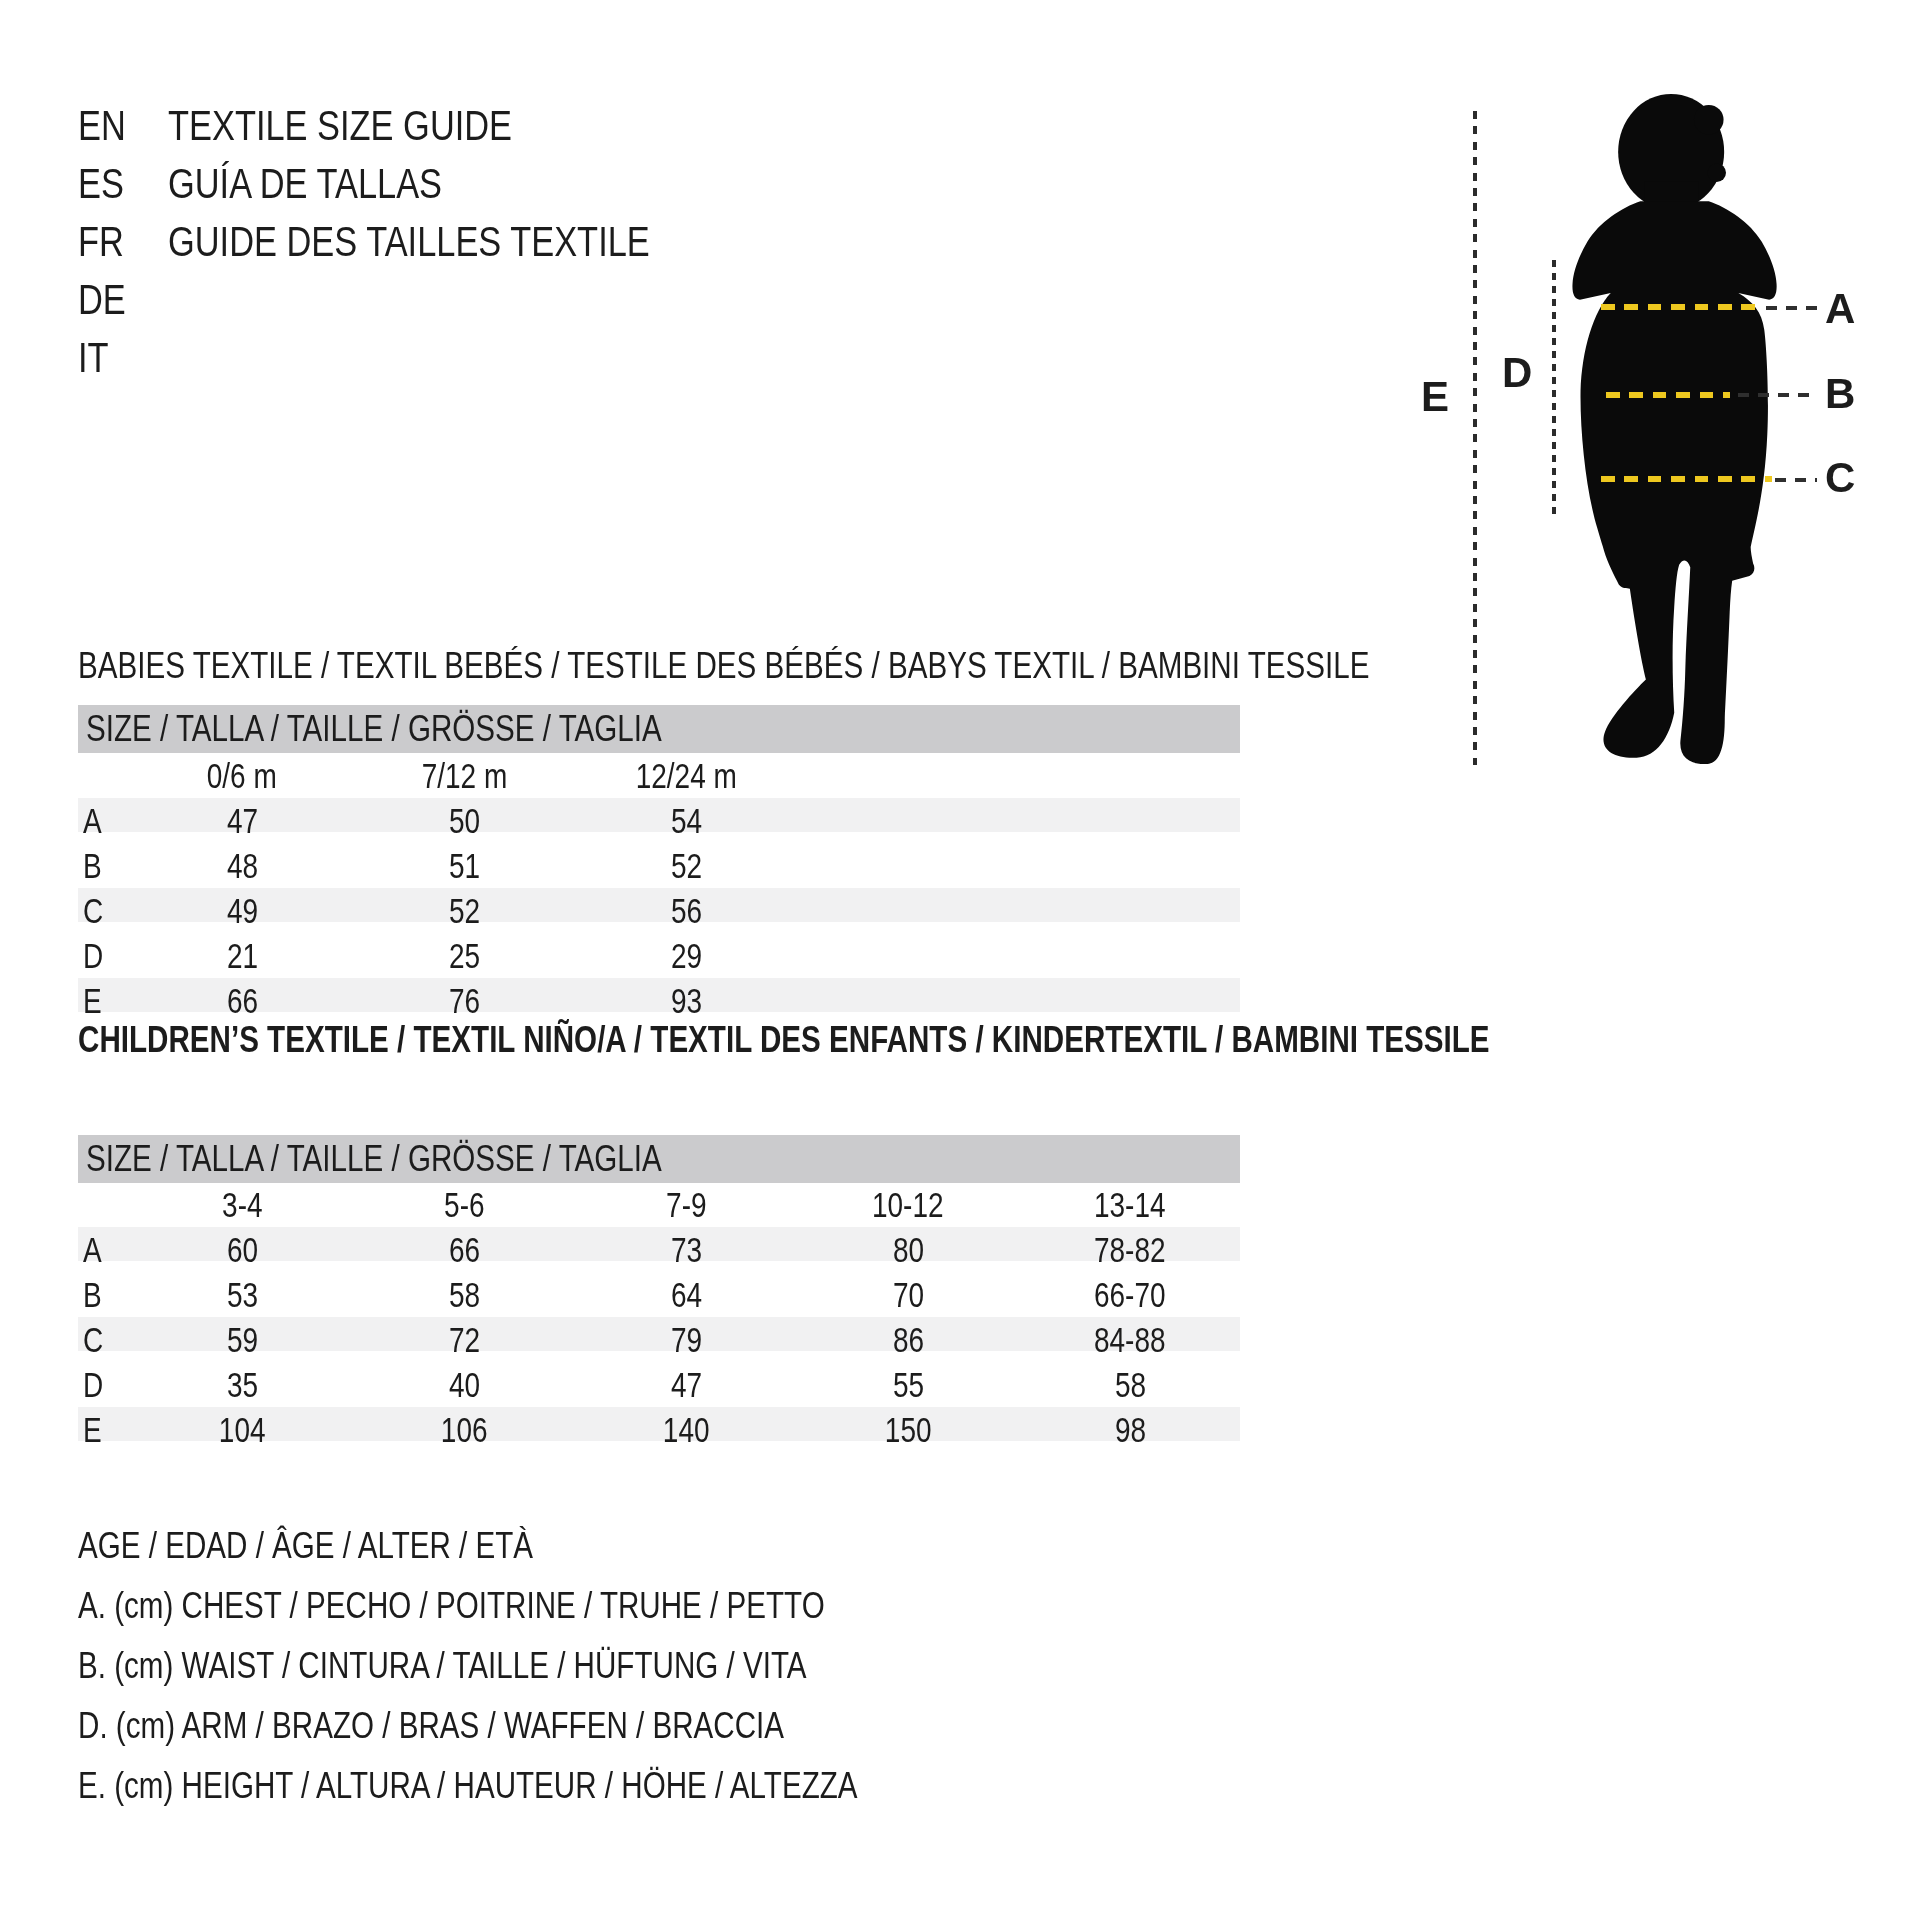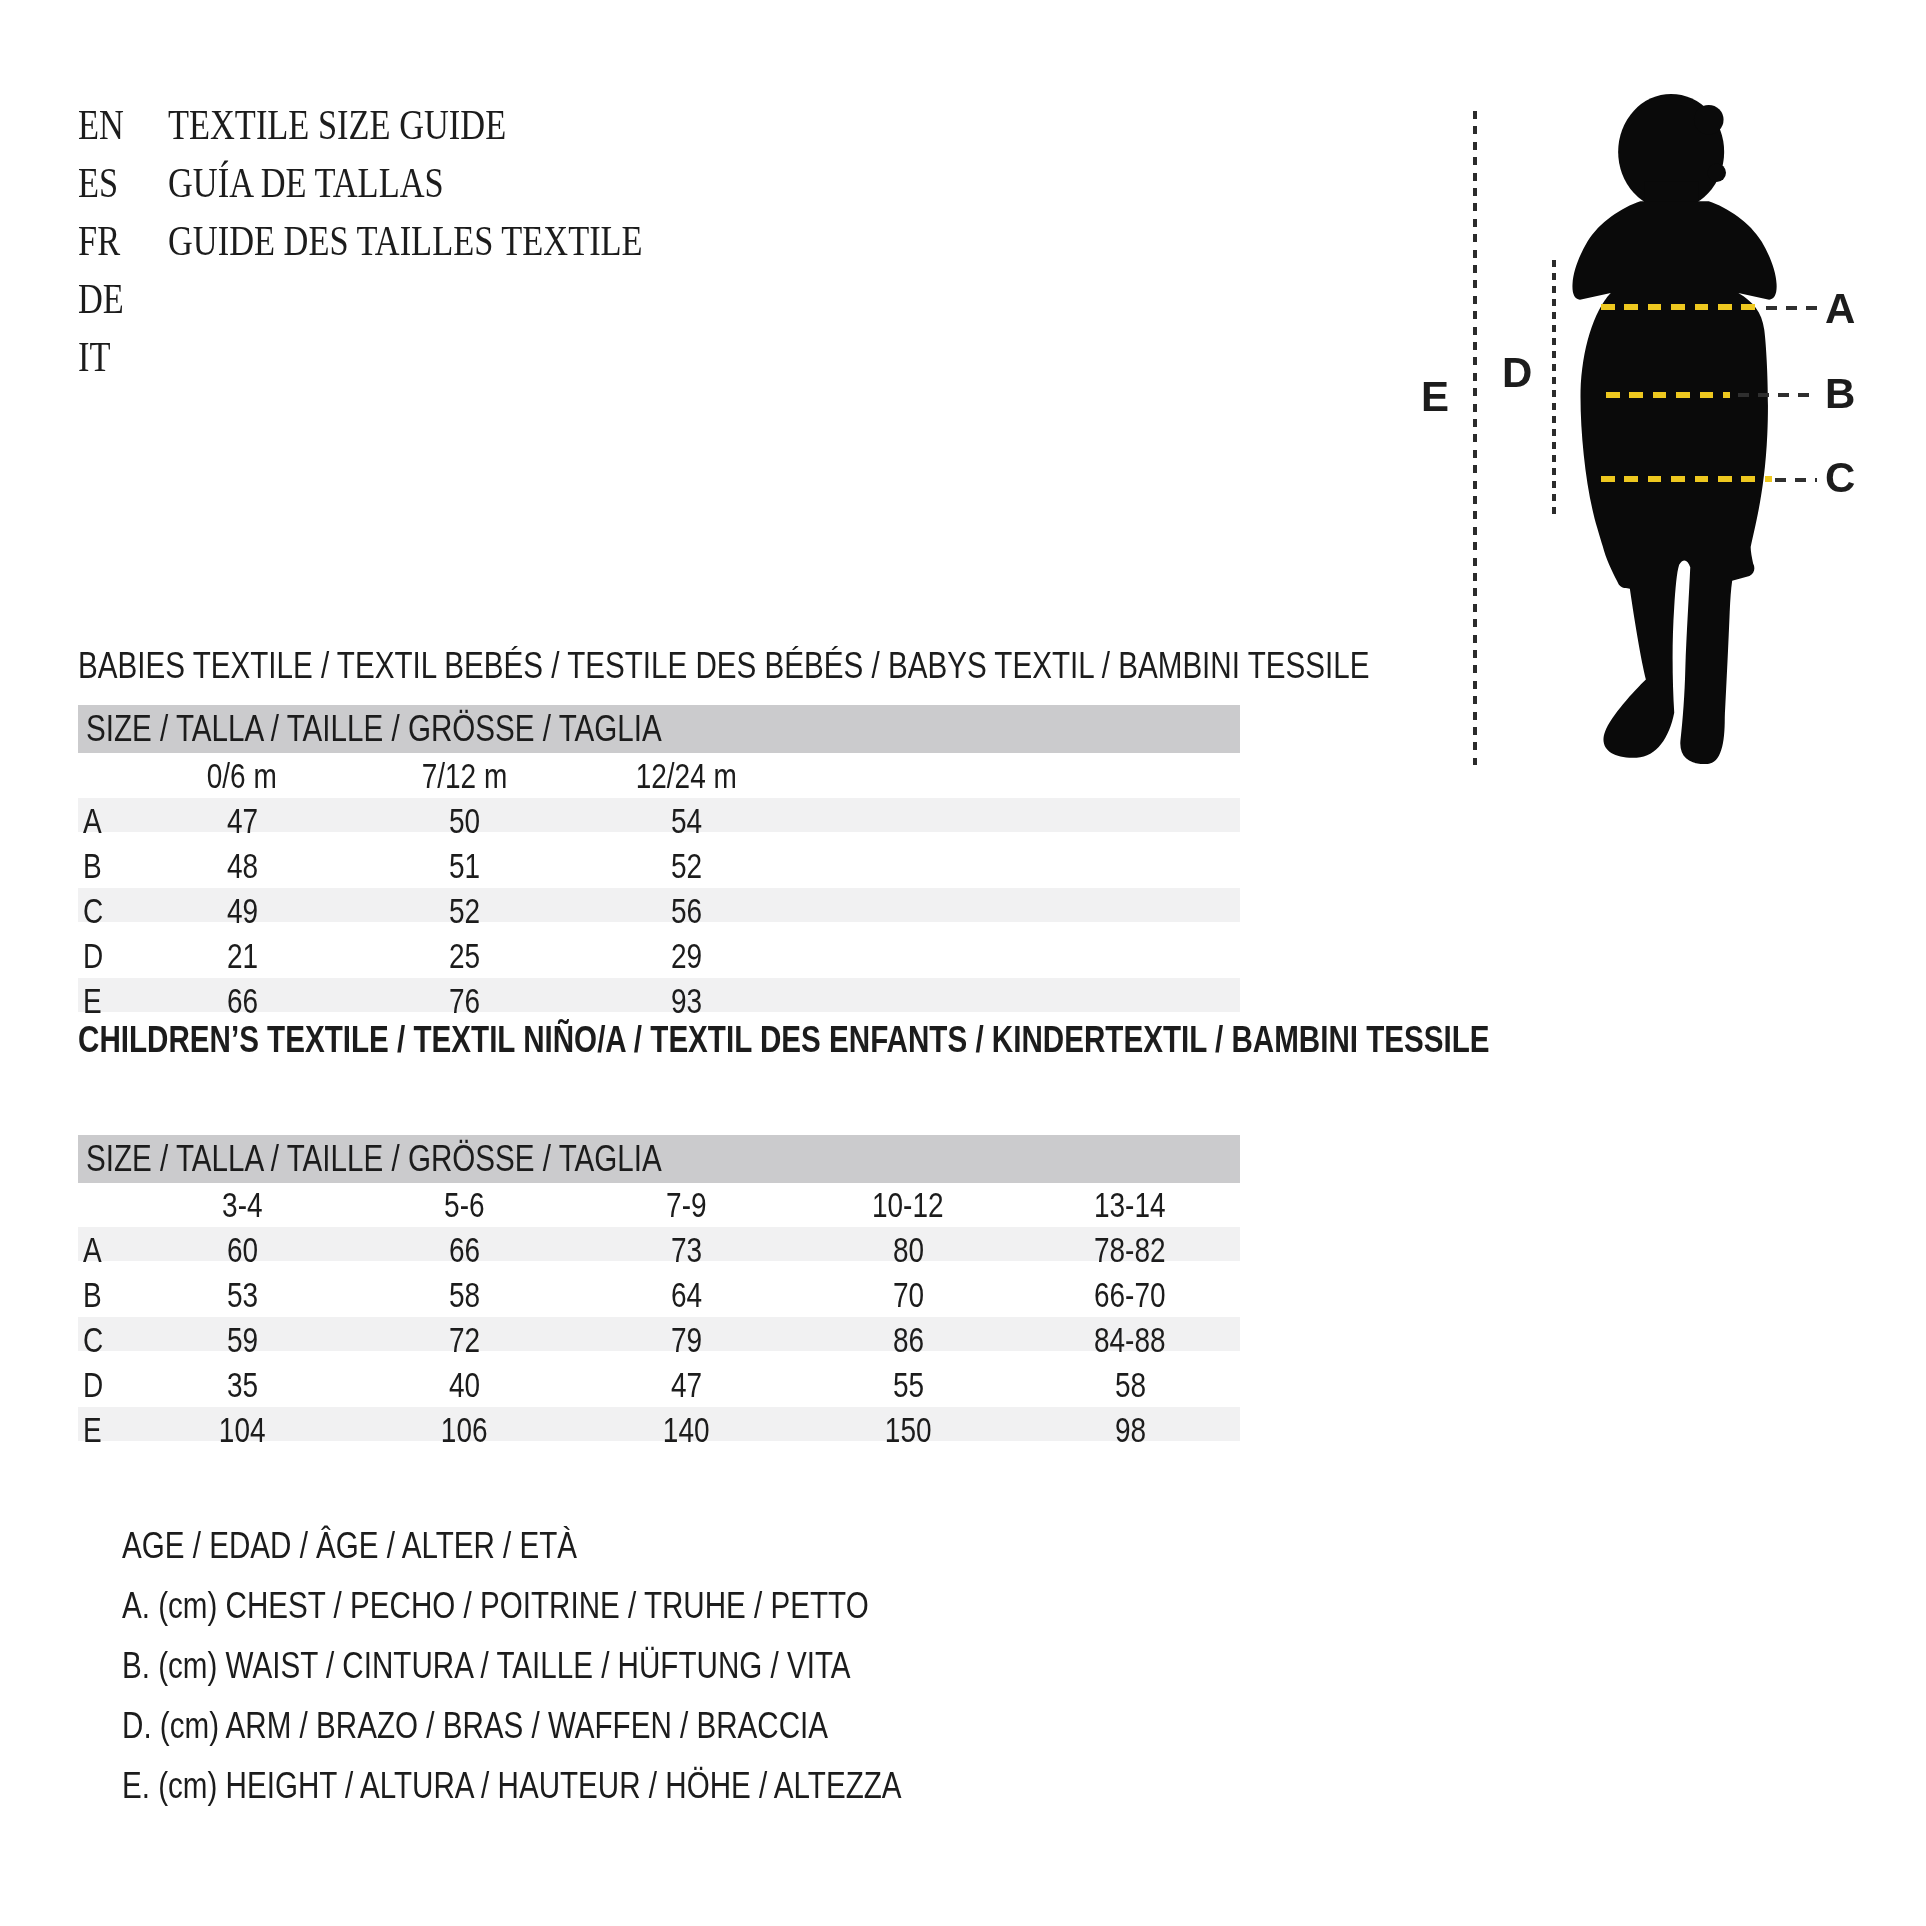--- a/index.html
+++ b/index.html
@@ -6,21 +6,21 @@
   body{
     width:1926px;height:1926px;position:relative;background:#ffffff;
     font-family:"Liberation Sans", sans-serif;color:#1c1c1c;overflow:hidden;
   }
   .abs{position:absolute;}
   .cond{display:inline-block;transform:scaleX(0.80);transform-origin:0 50%;white-space:nowrap;}
   .cond-c{display:inline-block;transform:scaleX(0.80);transform-origin:50% 50%;white-space:nowrap;}
 
   
   .langs{left:78px;top:96px;}
-  .lang-row{height:58px;line-height:58px;font-size:43px;display:flex;font-family:Liberation Serif, serif;}
+  .lang-row{height:58px;line-height:58px;font-size:43px;display:flex;}
   .lang-code{width:90px;flex:0 0 90px;}
   .lang-title{flex:1;}
 
   
   .sil{left:1565px;top:89px;width:216px;height:678px;}
   .vdots{width:4.3px;background-image:repeating-linear-gradient(to bottom,#2b2b2b 0 8px,transparent 8px 15.4px);}
   .vdots-e{left:1473px;top:111px;height:654px;}
   .vdots-d{left:1552px;top:260px;height:259px;width:3.7px;background-image:repeating-linear-gradient(to bottom,#2b2b2b 0 6.8px,transparent 6.8px 13px);}
   .ydash{height:6.2px;background-image:repeating-linear-gradient(to right,var(--yellow,#eec81f) 0 13.6px,transparent 13.6px 23.4px);}
   .ydash-a{left:1601px;top:304px;width:163px;}
@@ -48,21 +48,21 @@
   .t-row{height:34px;font-size:35px;line-height:45px;}
   .t-row.odd{background:#f1f1f2;}
   .cell-label{text-align:left;padding-left:5px;box-sizing:border-box;}
   .cell-val{text-align:center;}
   .cols-babies{top:753px;}
   .rows-babies{top:798px;}
   .cols-children{top:1182px;}
 
   
   .legend{left:78px;top:1516px;}
-  .legend-row{height:60px;line-height:60px;font-size:37px;margin-left:44px;}
+  .legend-row{height:60px;line-height:60px;font-size:37px;}
 </style>
 </head>
 <body>
 
 <div>
 
   <section class="abs langs">
     <div class="lang-row">
       <span class="lang-code"><span class="cond">EN</span></span>
       <span class="lang-title"><span class="cond">TEXTILE SIZE GUIDE</span></span>

